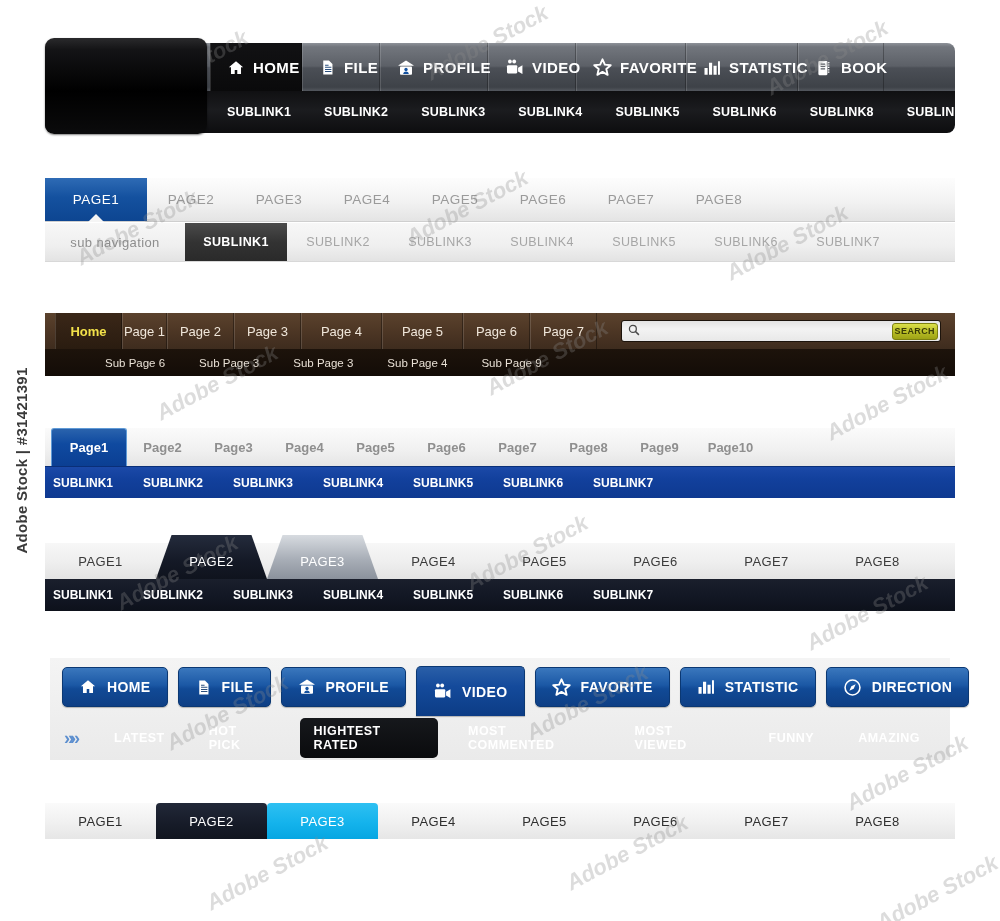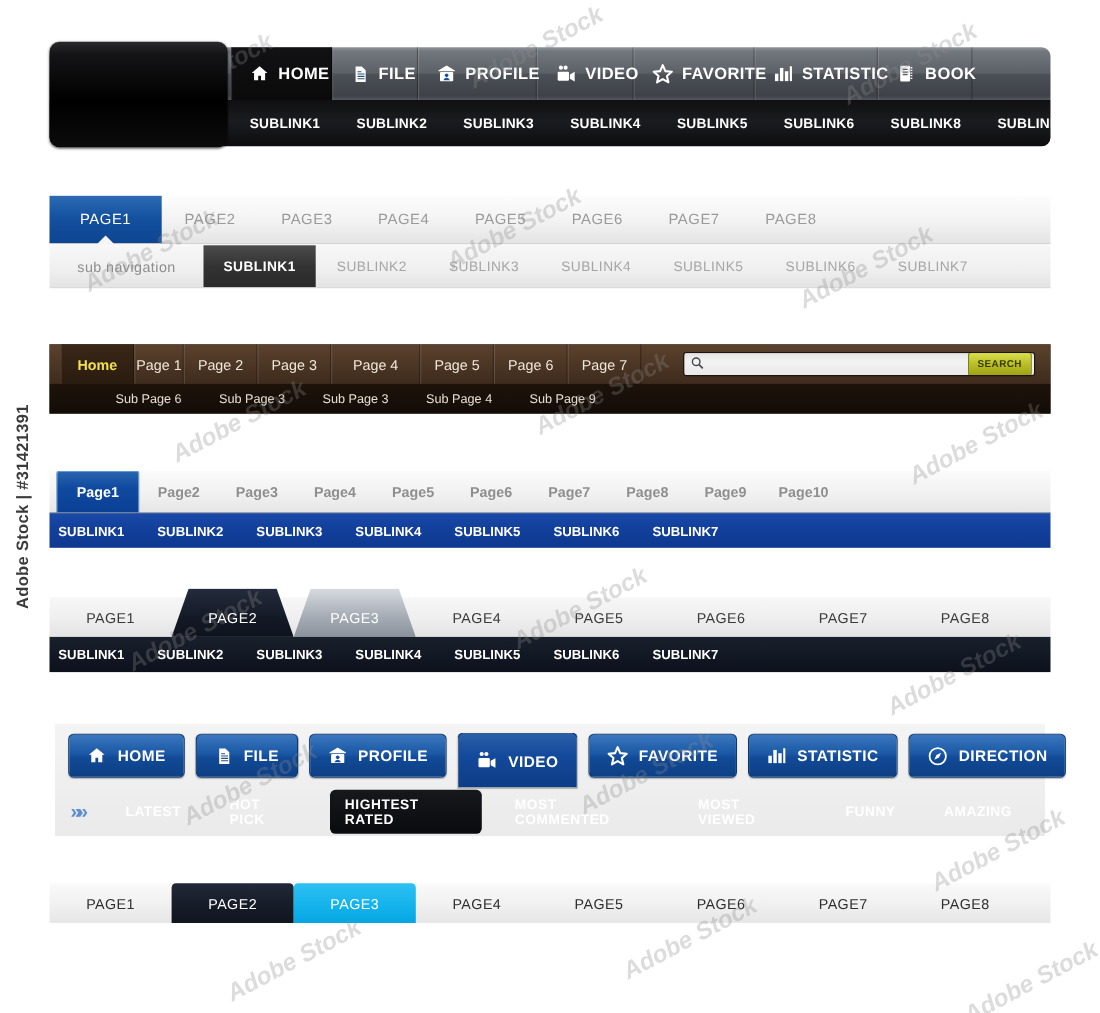--- a/index.html
+++ b/index.html
@@ -121,21 +121,21 @@
     display:flex; align-items:center;
     background:linear-gradient(180deg,#e3e3e3 0%,#f3f3f3 40%,#e8e8e8 100%);
     border:1px solid #1d140c; border-radius:3px; overflow:hidden;
   }
   .n3-search .mag{ width:24px;text-align:center;font-size:12px;color:#4a4a4a;}
   .n3-search input{
     flex:1; border:0; background:transparent; outline:none;
     font-family:"Liberation Sans",sans-serif; font-size:11px; color:#333;
   }
   .n3-btn{
-    height:22px; margin-right:2px; padding:0 8px; border-radius:3px;
+    height:17px; margin-right:2px; padding:0 2px; border-radius:3px;
     display:flex;align-items:center;
     background:linear-gradient(180deg,#dbe04a 0%,#b6bb25 55%,#9ea315 100%);
     border:1px solid #7d8110;
     color:#3a3c06; font-size:9px; font-weight:bold; letter-spacing:.4px;
   }
   .n3-sub{
     position:absolute; left:0; top:36px; width:910px; height:27px;
     background:linear-gradient(180deg,#1d130b 0%,#130c07 100%);
     display:flex; align-items:center; padding-left:60px;
   }
@@ -360,21 +360,21 @@
         </div>
         <div class="n3-tab" style="width: 67px;">
           <span>Page 2</span>
         </div>
         <div class="n3-tab" style="width: 67px;">
           <span>Page 3</span>
         </div>
         <div class="n3-tab" style="width: 81px;">
           <span>Page 4</span>
         </div>
-        <div class="n3-tab" style="width: 67px;">
+        <div class="n3-tab" style="width: 81px;">
           <span>Page 5</span>
         </div>
         <div class="n3-tab" style="width: 67px;">
           <span>Page 6</span>
         </div>
         <div class="n3-tab" style="width: 67px;">
           <span>Page 7</span>
         </div>
       </div>
     <div class="n3-search">

